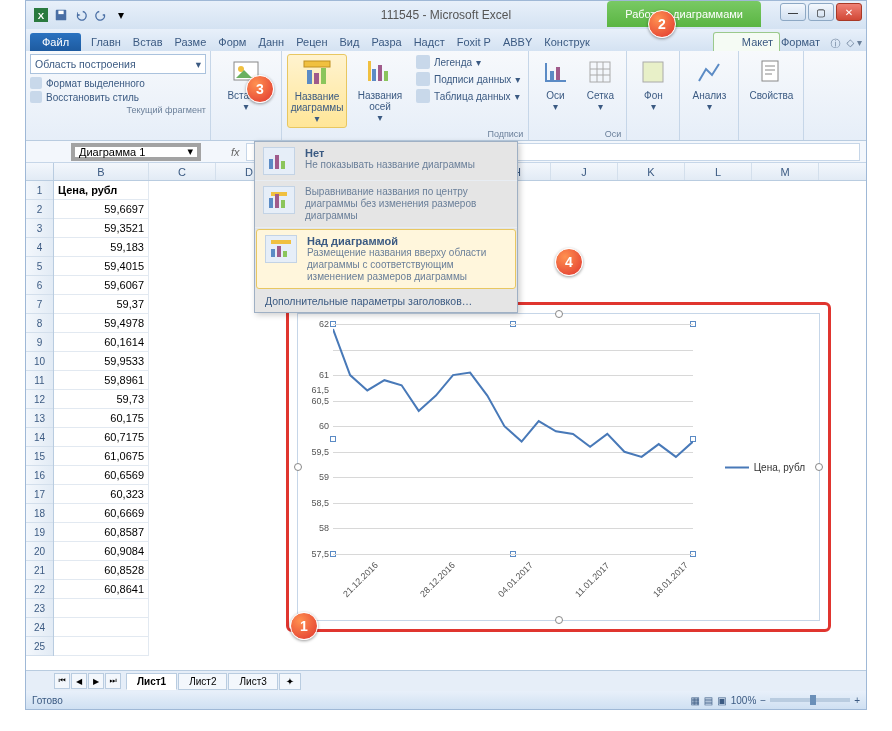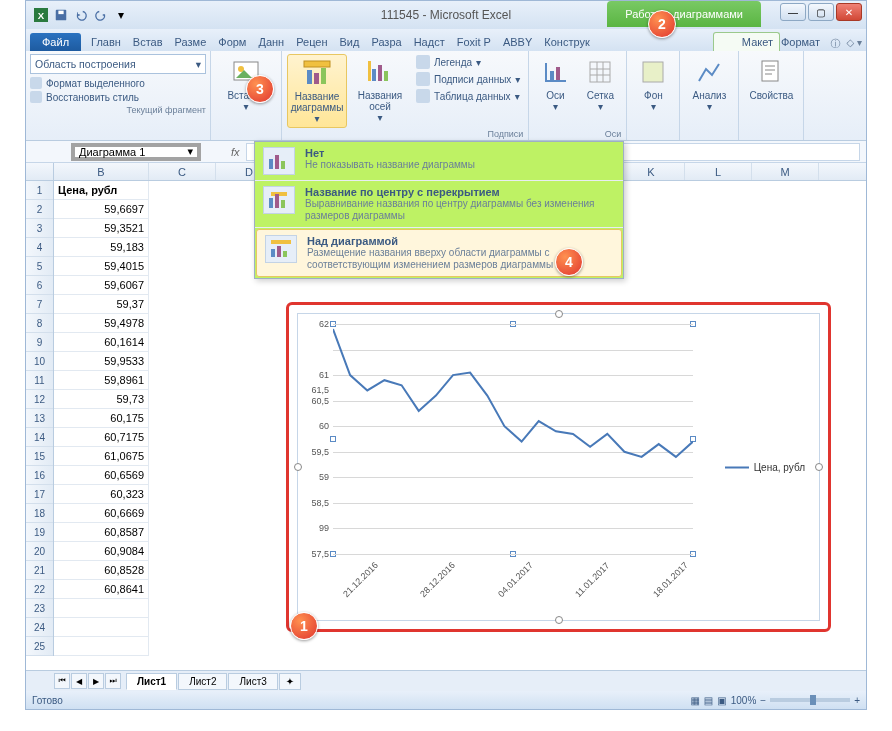--- a/index.html
+++ b/index.html
@@ -48,21 +48,21 @@
 .ch.b { width: 95px; }
 .rows { display: flex; }
 .row-headers { width: 28px; background: linear-gradient(90deg, #f3f7fc, #e2ebf5); border-right: 1px solid #b9cce0; }
 .rh { height: 19px; border-bottom: 1px solid #d3dfec; text-align: center; font-size: 10px; color: #3b5a82; line-height: 19px; }
 .cells { position: relative; }
 .crow { display: flex; height: 19px; border-bottom: 1px solid #e2e9f1; }
 .cell { width: 67px; border-right: 1px solid #e2e9f1; padding: 0 4px; font-size: 11px; line-height: 19px; text-align: right; }
 .cell.b { width: 95px; }
 .cell.header { font-weight: bold; text-align: left; }
 
-.menu-dropdown { position: absolute; left: 228px; top: 140px; width: 370px; background: #bef264; border: 1px solid #9fb0c4; box-shadow: 2px 2px 6px rgba(0,0,0,0.2); font-size: 11px; z-index: 50; }
+.menu-dropdown { position: absolute; left: 228px; top: 140px; width: 264px; background: #e5e5e5; border: 1px solid #9fb0c4; box-shadow: 2px 2px 6px rgba(0,0,0,0.2); font-size: 11px; z-index: 50; }
 .menu-item { display: flex; padding: 5px 8px; gap: 10px; border-bottom: 1px solid #e8edf3; }
 .menu-item.hl { background: #fff6dc; border: 1.5px solid #e8c761; border-radius: 3px; margin: 1px; }
 .menu-icon { width: 32px; height: 28px; background: #e6eef8; border: 1px solid #c3d3e5; flex-shrink: 0; display: flex; align-items: center; justify-content: center; }
 .menu-text { flex: 1; }
 .menu-title { font-weight: bold; color: #3b5a82; }
 .menu-desc { color: #6a7f99; font-size: 10px; line-height: 1.2; }
 .menu-footer { padding: 5px 10px; color: #3b5a82; font-size: 10.5px; }
 
 .chart-container { position: absolute; left: 286px; top: 302px; width: 545px; height: 330px; border: 3px solid #e0352f; border-radius: 6px; z-index: 10; }
 .chart-obj { position: absolute; left: 8px; top: 8px; right: 8px; bottom: 8px; background: #fff; border: 1px solid #c6d6e8; }
@@ -436,38 +436,38 @@
     <div class="menu-item">
       <div class="menu-icon">
           <svg width="24" height="20">
             <rect x="4" y="2" width="16" height="4" fill="#f0c040"></rect>
             <rect x="2" y="8" width="4" height="10" fill="#5b8bc5"></rect>
             <rect x="8" y="4" width="4" height="14" fill="#a05b8b"></rect>
             <rect x="14" y="10" width="4" height="8" fill="#8bc55b"></rect>
           </svg>
         </div>
       <div class="menu-text">
-          <div class="menu-title">Название по центру с перекрытием</div>
           <div class="menu-desc">Выравнивание названия по центру диаграммы без изменения размеров диаграммы</div>
         </div>
     </div>
     <div class="menu-item hl">
       <div class="menu-icon">
           <svg width="24" height="20">
             <rect x="2" y="1" width="20" height="4" fill="#f0c040"></rect>
             <rect x="2" y="10" width="4" height="8" fill="#5b8bc5"></rect>
             <rect x="8" y="7" width="4" height="11" fill="#a05b8b"></rect>
             <rect x="14" y="12" width="4" height="6" fill="#8bc55b"></rect>
           </svg>
         </div>
       <div class="menu-text">
           <div class="menu-title">Над диаграммой</div>
           <div class="menu-desc">Размещение названия вверху области диаграммы с соответствующим изменением размеров диаграммы</div>
         </div>
     </div>
+    <div class="menu-footer">Дополнительные параметры заголовков…</div>
   </div>
 
   <div class="tabs-bar">
     <div class="nav-btns">
       <div class="nav-btn">⏮</div>
       <div class="nav-btn">◀</div>
       <div class="nav-btn">▶</div>
       <div class="nav-btn">⏭</div>
     </div>
     <div class="sheet-tab active">Лист1</div>
@@ -503,21 +503,21 @@
       <div class="sel-handle" style="top:-3px;right:-3px"></div>
       <div class="sel-handle" style="bottom:-3px;left:-3px"></div>
       <div class="sel-handle" style="bottom:-3px;right:-3px"></div>
       <div class="sel-handle" style="top:-3px;left:50%;margin-left:-3px"></div>
       <div class="sel-handle" style="bottom:-3px;left:50%;margin-left:-3px"></div>
       <div class="sel-handle" style="left:-3px;top:50%;margin-top:-3px"></div>
       <div class="sel-handle" style="right:-3px;top:50%;margin-top:-3px"></div>
     <div class="grid-line" style="top: 230px;"></div>
         <div class="ytick" style="top: 230px;">57,5</div>
         <div class="grid-line" style="top: 204.444px;"></div>
-        <div class="ytick" style="top: 204.444px;">99</div>
+        <div class="ytick" style="top: 204.444px;">58</div>
         <div class="grid-line" style="top: 178.889px;"></div>
         <div class="ytick" style="top: 178.889px;">58,5</div>
         <div class="grid-line" style="top: 153.333px;"></div>
         <div class="ytick" style="top: 153.333px;">59</div>
         <div class="grid-line" style="top: 127.778px;"></div>
         <div class="ytick" style="top: 127.778px;">59,5</div>
         <div class="grid-line" style="top: 102.222px;"></div>
         <div class="ytick" style="top: 102.222px;">60</div>
         <div class="grid-line" style="top: 76.6667px;"></div>
         <div class="ytick" style="top: 76.6667px;">60,5</div>

